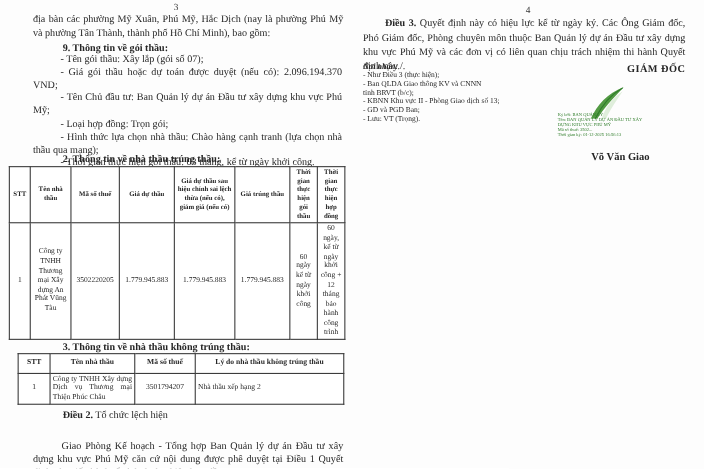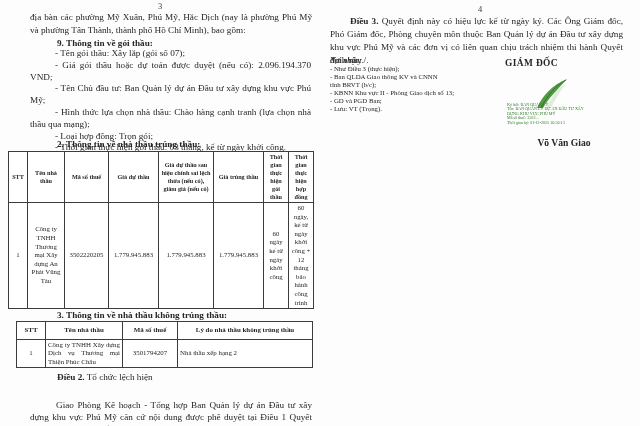--- a/index.html
+++ b/index.html
@@ -23,43 +23,43 @@
   .t1 td{font-size:6.8px;line-height:8.6px;text-align:center;}
   .t1 thead tr{height:50px;} .t1 tbody tr{height:105px;}
   .t2{width:296px;}
   .t2 th{font-size:6.9px;line-height:8.4px;}
   .t2 td{font-size:6.9px;line-height:8.4px;}
   .t2 thead tr{height:18px;} .t2 tbody tr{height:27px;}
   .t2 td.c{text-align:center;} .t2 td.j{text-align:justify;}
   .bold{font-weight:bold;}
   .noinhan{font-size:7.4px;font-weight:bold;font-style:italic;}
   .recips{font-size:6.8px;line-height:8.1px;font-family:"Liberation Serif","DejaVu Serif",serif;}
-  .sig-title{font-size:9.4px;font-weight:bold;letter-spacing:.4px;text-align:left;}
+  .sig-title{font-size:9.4px;font-weight:bold;letter-spacing:.4px;text-align:right;}
   .stamp{color:#2f7d2a;font-size:6px;line-height:6.4px;transform:scale(.68);transform-origin:top left;width:150%;}
   .signer{font-size:9.6px;font-weight:bold;text-align:center;white-space:nowrap;}
   .leaf{position:absolute;}
 </style>
 </head>
 <body>
 
 <div id="canvas">
 
   <div class="page" id="page3">
     <div class="abs pagenum" style="top:1px;left:0;">3</div>
 
     <div class="abs para" style="top:11px;left:30px;width:282px;">địa bàn các phường Mỹ Xuân, Phú Mỹ, Hắc Dịch (nay là phường Phú Mỹ và phường Tân Thành, thành phố Hồ Chí Minh), bao gồm:</div>
 
     <div class="abs hd" style="top:38px;left:57px;">9. Thông tin về gói thầu:</div>
 
     <div class="abs li-list" style="top:48px;left:30px;width:281px;">
       <div class="li">- Tên gói thầu: Xây lắp (gói số 07);</div>
       <div class="li">- Giá gói thầu hoặc dự toán được duyệt (nếu có): 2.096.194.370 VND;</div>
       <div class="li">- Tên Chủ đầu tư: Ban Quản lý dự án Đầu tư xây dựng khu vực Phú Mỹ;</div>
+      <div class="li">- Loại hợp đồng: Trọn gói;</div>
       <div class="li">- Hình thức lựa chọn nhà thầu: Chào hàng cạnh tranh (lựa chọn nhà thầu qua mạng);</div>
-      <div class="li">- Loại hợp đồng: Trọn gói;</div>
       <div class="li">- Thời gian thực hiện gói thầu: 03 tháng, kể từ ngày khởi công.</div>
     </div>
 
     <div class="abs hd" style="top:139px;left:57px;">2. Thông tin về nhà thầu trúng thầu:</div>
 
     <table class="abs t1" style="top:151px;left:8px;">
       <colgroup>
         <col style="width:19px">
           <col style="width:37px">
           <col style="width:44px">

